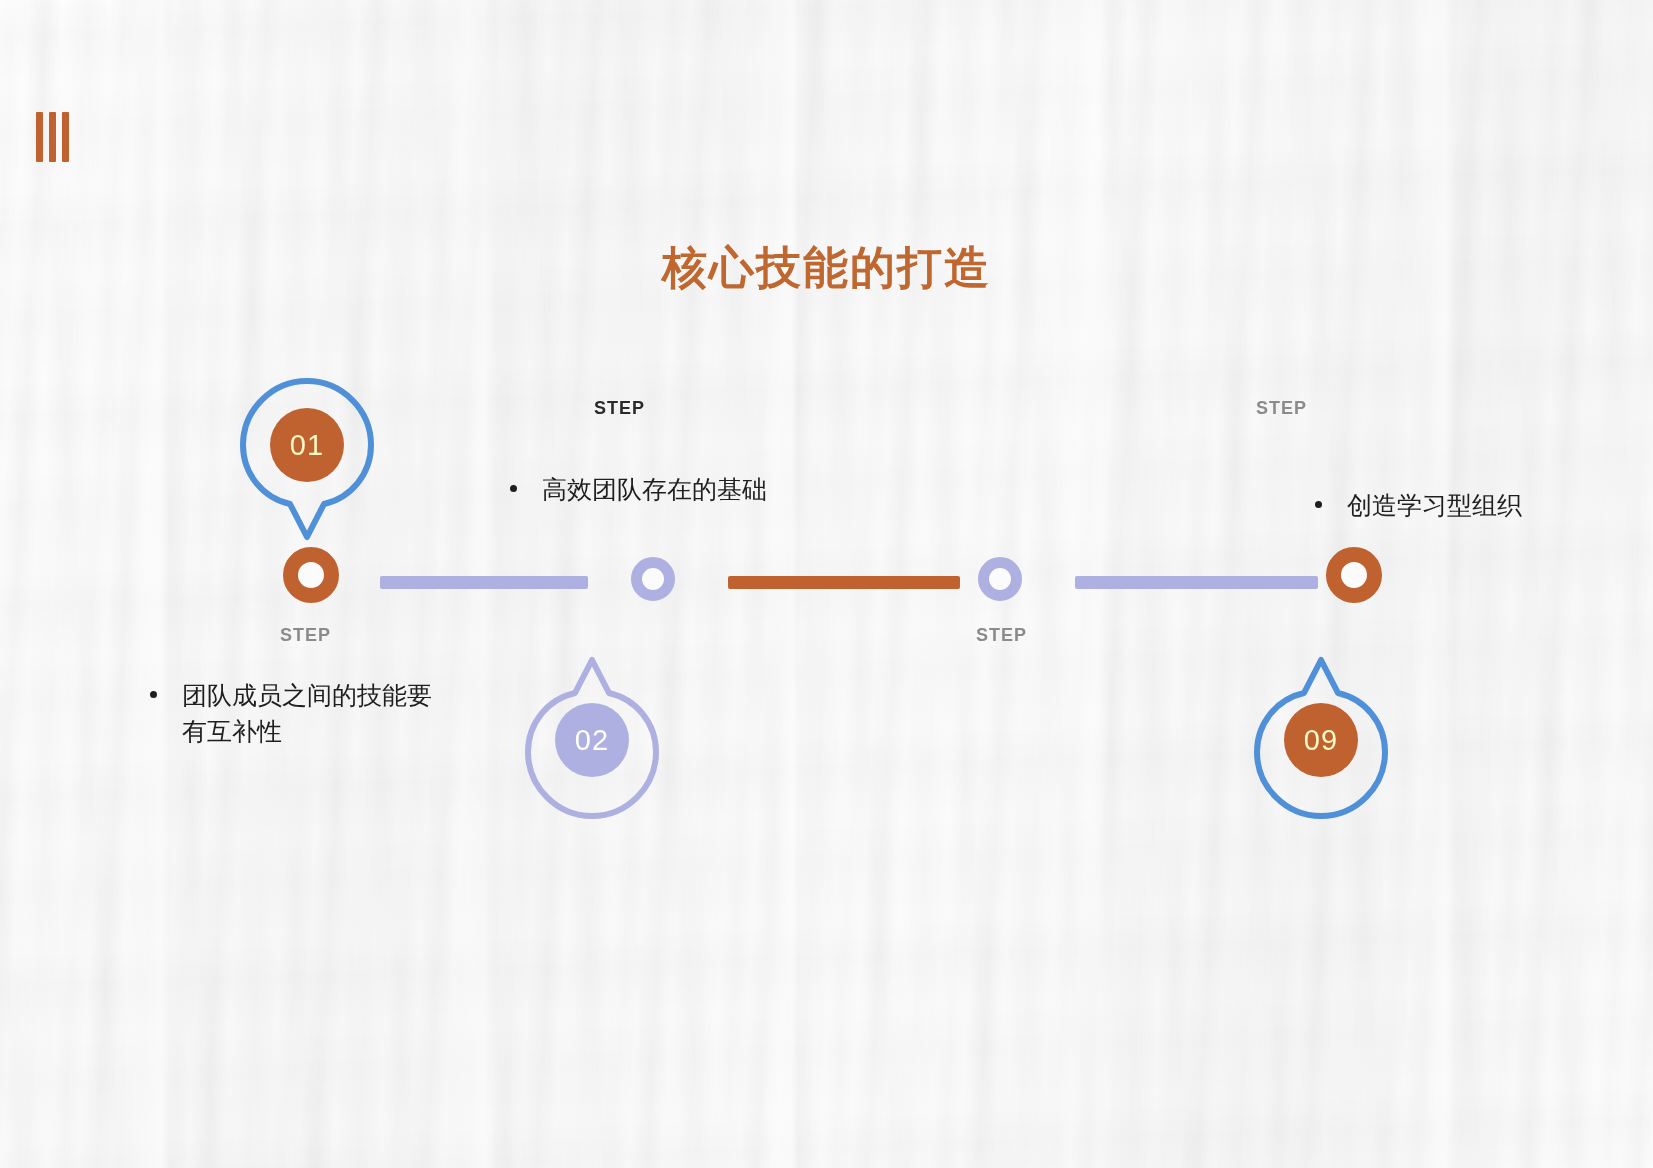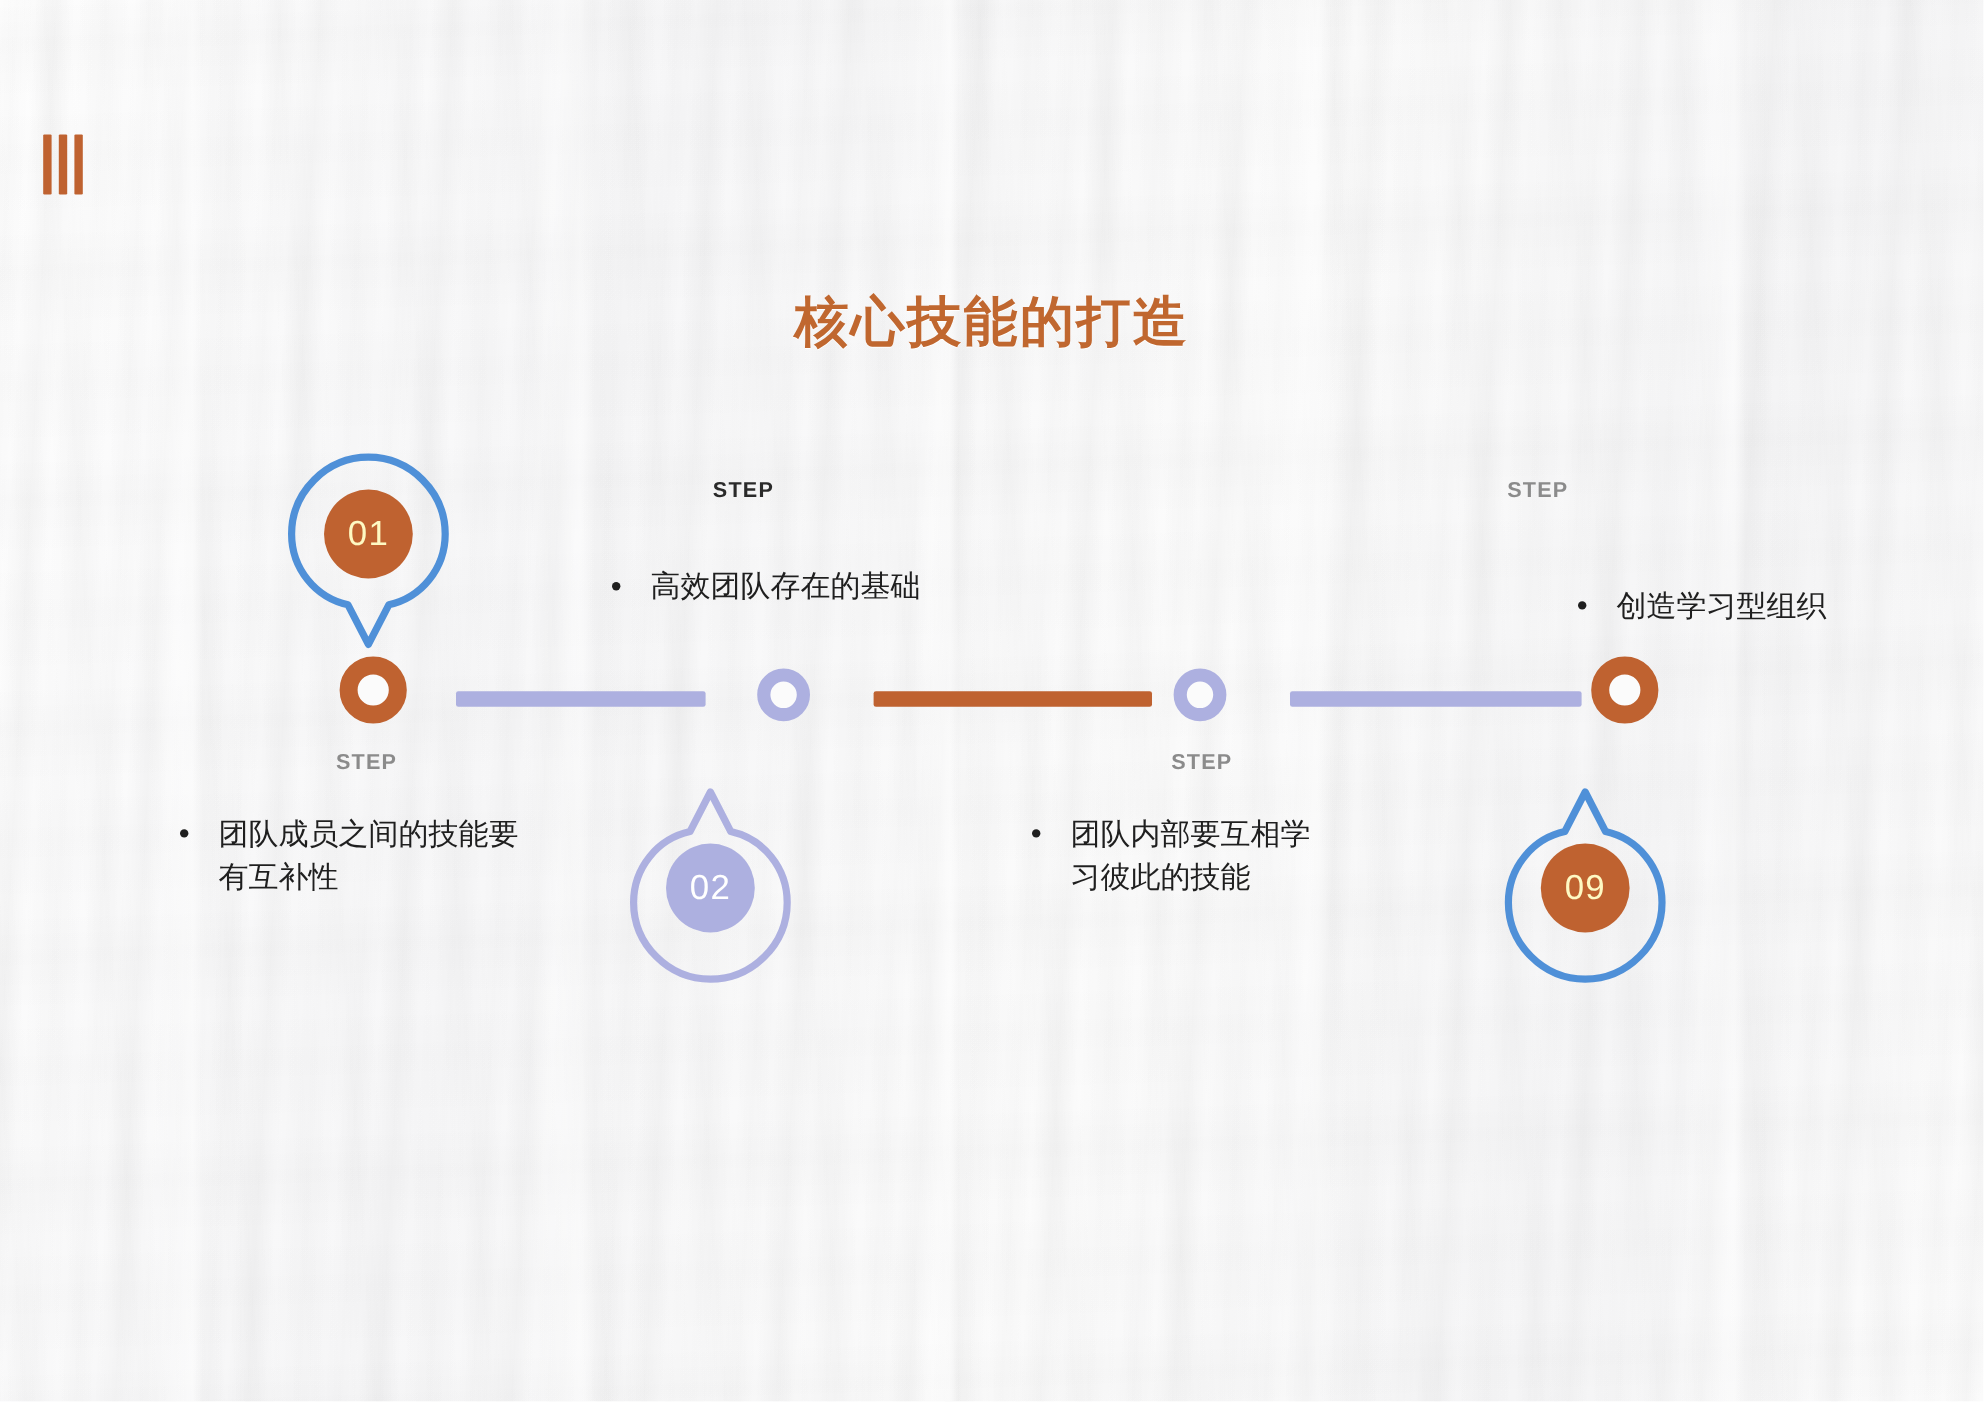--- a/index.html
+++ b/index.html
@@ -258,25 +258,20 @@
                  C 112 121 132 97 132 68
                  C 132 33 103 4 68 4 Z" fill="none" stroke="#adb0e0" stroke-width="6" stroke-linejoin="round"></path>
       </g>
     </svg>
     <div class="inner lav" style="top:calc(50% + 18px);">02</div>
   </div>
 
 
   <div class="step-label gray" style="left:976px;top:625px;">STEP</div>
 
-  <div class="bullet" style="left:860px;top:678px;width:330px;">
-    <span class="dot"></span>
-    <span class="txt">团队内部要互相学
-习彼此的技能</span>
-  </div>
 
   <div class="step-label gray" style="left:1256px;top:398px;">STEP</div>
 
   <div class="bullet" style="left:1182px;top:488px;width:340px;justify-content:flex-end;">
     <span class="dot"></span>
     <span class="txt">创造学习型组织</span>
   </div>
 
   <div class="badge" style="left:1253px;top:654px;">
     <svg width="136" height="166" viewBox="0 0 136 166" aria-hidden="true">

